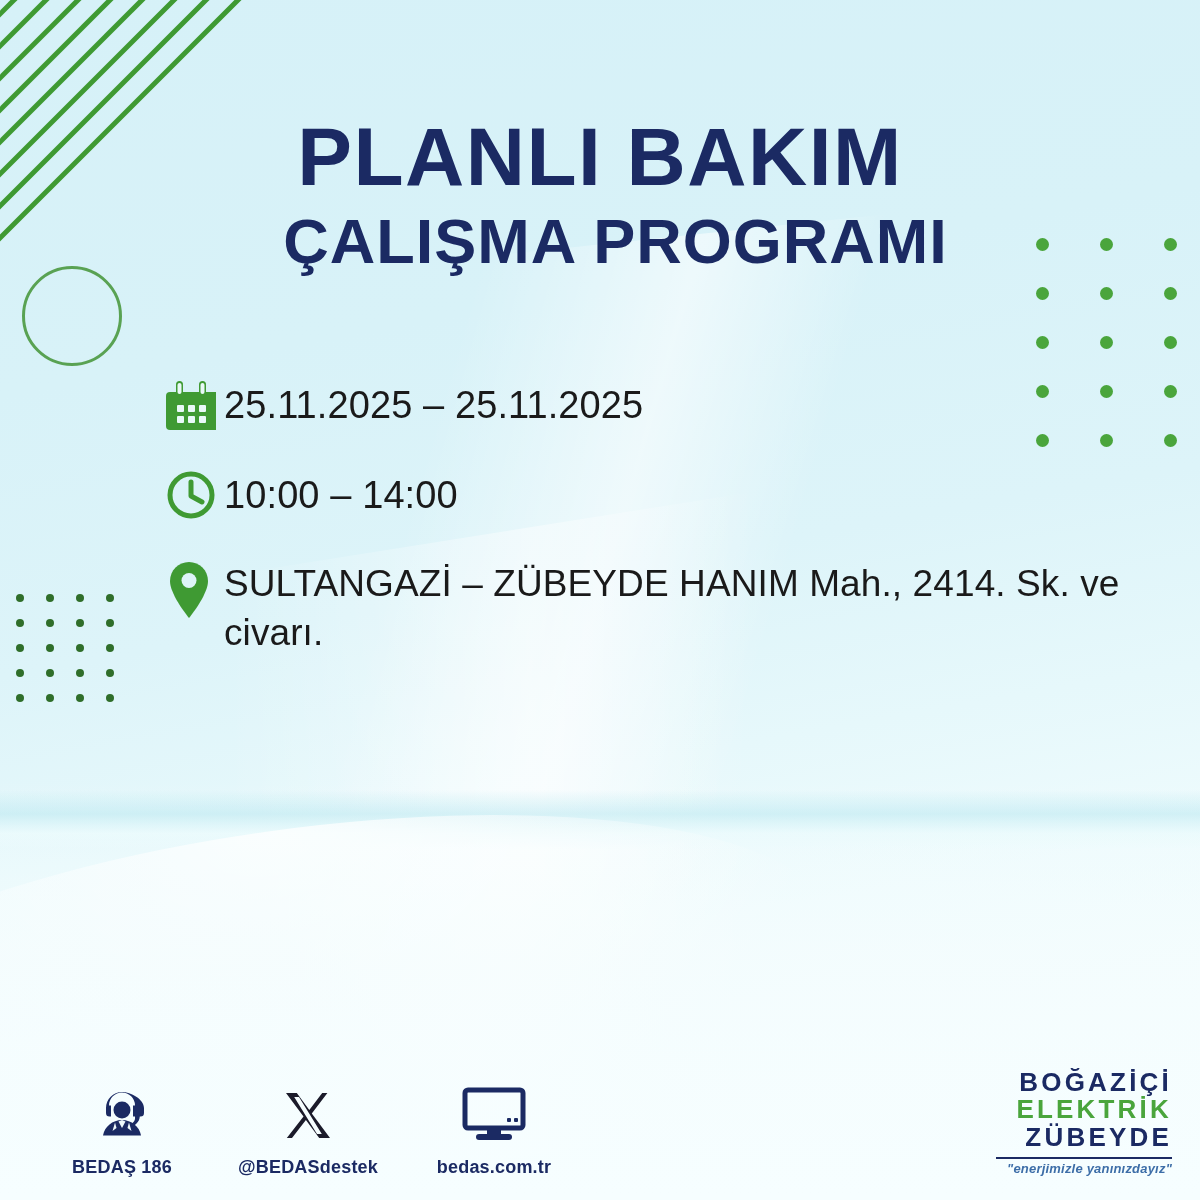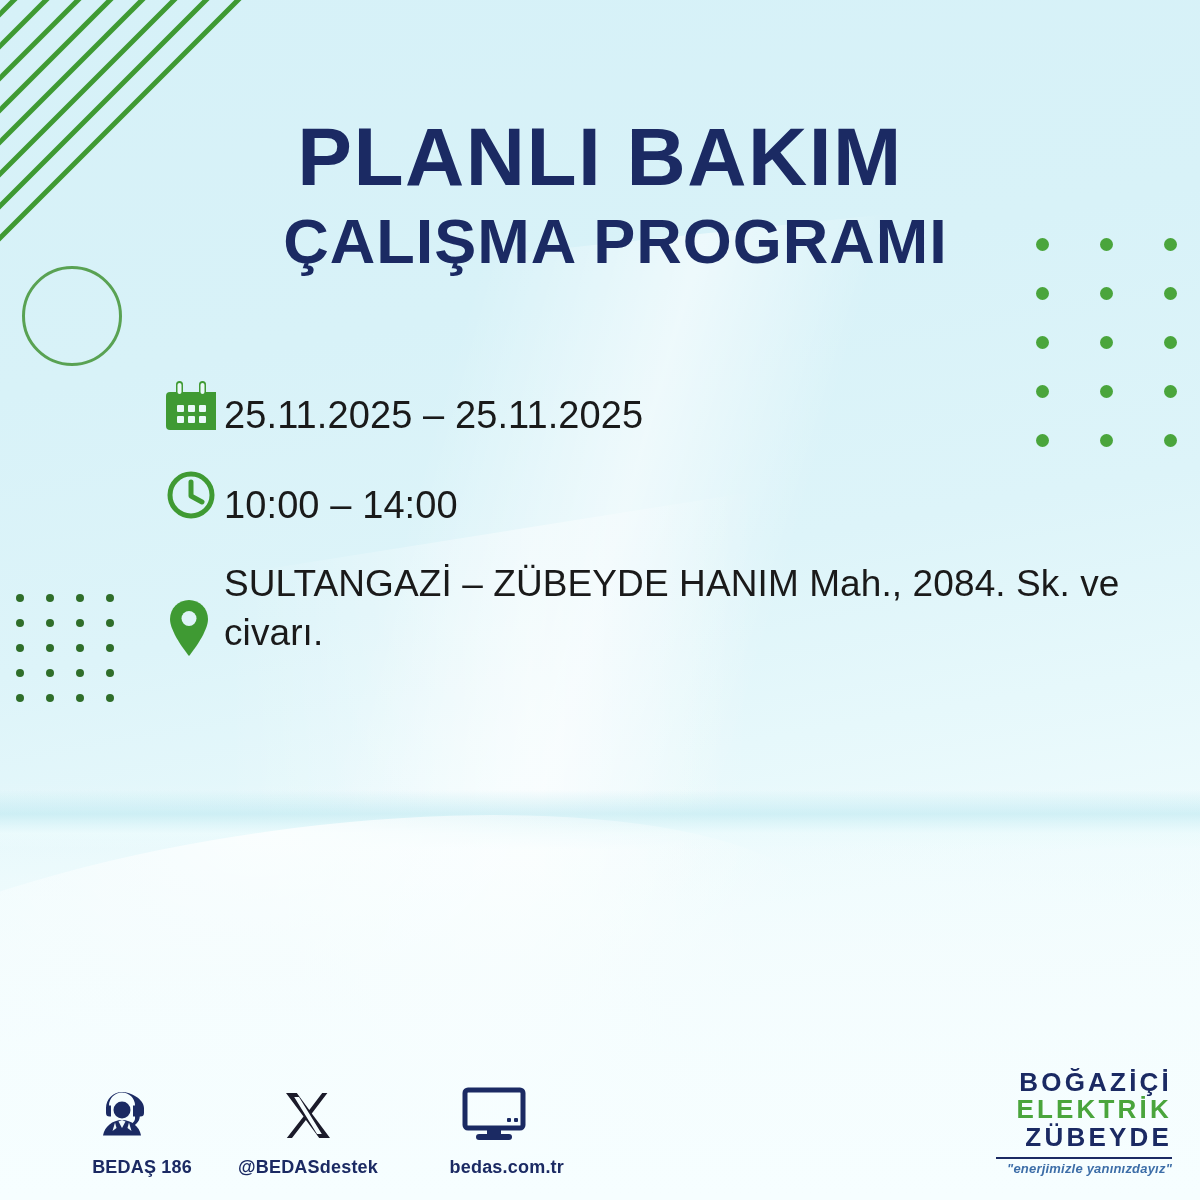--- a/index.html
+++ b/index.html
@@ -128,21 +128,21 @@
 
   
   .info-block {
     position: absolute;
     left: 166px;
     top: 378px;
     width: 990px;
   }
   .info-row {
     display: flex;
-    align-items: flex-end;
+    align-items: flex-start;
     margin-bottom: 28px;
   }
   .info-row:last-child { margin-bottom: 0; }
   .info-icon {
     flex: 0 0 58px;
     width: 58px;
     height: 60px;
     display: flex;
     align-items: flex-start;
     justify-content: flex-start;
@@ -185,21 +185,20 @@
     justify-content: center;
   }
   .contact .c-label {
     margin-top: 14px;
     display: block;
     color: #1b2a63;
     font-size: 18px;
     font-weight: 700;
     letter-spacing: 0.2px;
     white-space: nowrap;
-    text-align: right;
   }
 
   .brand {
     position: absolute;
     right: 28px; bottom: 24px;
     text-align: right;
     line-height: 1.06;
   }
   .brand-line {
     display: block;
@@ -345,21 +344,21 @@
     </div>
 
 
     <div class="info-row row-location">
       <span class="info-icon">
         <svg width="46" height="60" viewBox="0 0 46 60" aria-hidden="true">
           <path d="M23,2 C12.5,2 4,10.5 4,21 C4,33.5 19,53 23,58 C27,53 42,33.5 42,21 C42,10.5 33.5,2 23,2 Z" fill="#3f9a33"></path>
           <circle cx="23" cy="20.5" r="7.5" fill="#def4f8"></circle>
         </svg>
       </span>
-      <span class="info-text">SULTANGAZİ – ZÜBEYDE HANIM Mah., 2084. Sk. ve civarı.</span>
+      <span class="info-text">SULTANGAZİ – ZÜBEYDE HANIM Mah., 2414. Sk. ve civarı.</span>
     </div>
 
   </div>
 
   <div class="footer">
 
     <div class="contacts">
 
       <div class="contact">
         <span class="c-icon">

